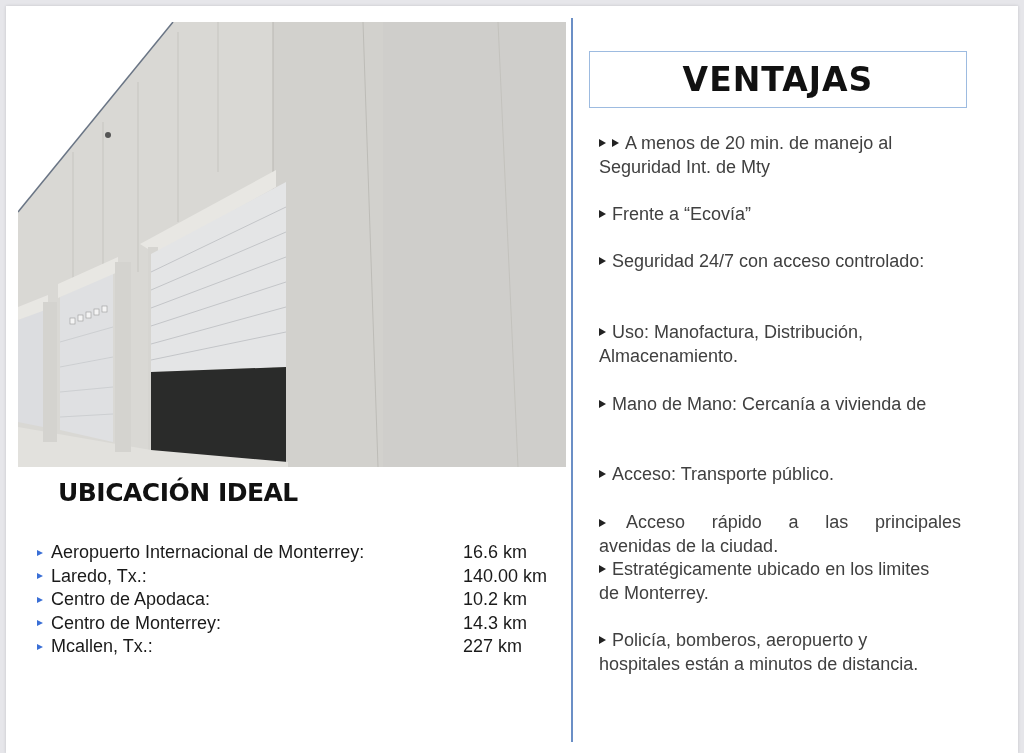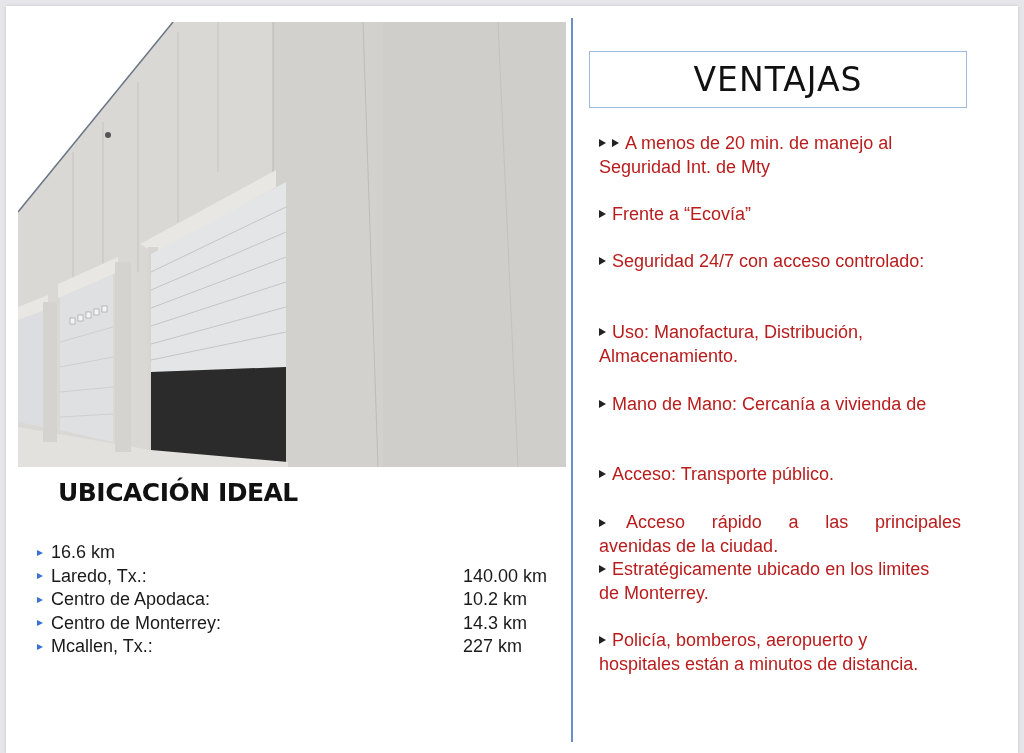--- a/index.html
+++ b/index.html
@@ -35,24 +35,24 @@
   .divider {
     position:absolute; left:571px; top:18px; width:2px; height:724px; background:#6b8fc6;
   }
   
   .vent-box {
     position:absolute; left:589px; top:51px; width:378px; height:57px;
     border:1.5px solid #9dbbe0; box-sizing:border-box;
     display:flex; align-items:center; justify-content:center;
   }
   .vent-title {
-    font-family:"DejaVu Sans", sans-serif; font-weight:normal;
+    font-family:"DejaVu Sans", sans-serif; font-weight:bold;
     font-size:33px; color:#111; letter-spacing:1px;
   }
-  .adv { position:absolute; left:599px; width:362px; font-size:18px; line-height:23.5px; color:#b91c1c; }
+  .adv { position:absolute; left:599px; width:362px; font-size:18px; line-height:23.5px; color:#404040; }
   .tri { display:inline-block; width:0; height:0; border-top:4px solid transparent; border-bottom:4px solid transparent; border-left:7px solid #222; margin-right:6px; vertical-align:2px; }
 </style>
 </head>
 <body>
 
 <div class="sheet"></div>
 
 <div class="photo">
   <svg width="548" height="445" viewBox="0 0 548 445" xmlns="http://www.w3.org/2000/svg">
 
@@ -113,20 +113,21 @@
   </svg>
 </div>
 
 <div class="loc-title">UBICACIÓN IDEAL</div>
 
 <div class="loc-list">
   <div class="loc-row">
     <svg class="loc-bullet" viewBox="0 0 8 8">
         <polygon points="1,1 7,4 1,7" fill="#3a6fd6"></polygon>
       </svg>
+    <span class="loc-name">Aeropuerto Internacional de Monterrey:</span>
     <span class="loc-dist">16.6 km</span>
   </div>
   <div class="loc-row">
     <svg class="loc-bullet" viewBox="0 0 8 8">
         <polygon points="1,1 7,4 1,7" fill="#3a6fd6"></polygon>
       </svg>
     <span class="loc-name">Laredo, Tx.:</span>
     <span class="loc-dist">140.00 km</span>
   </div>
   <div class="loc-row">

